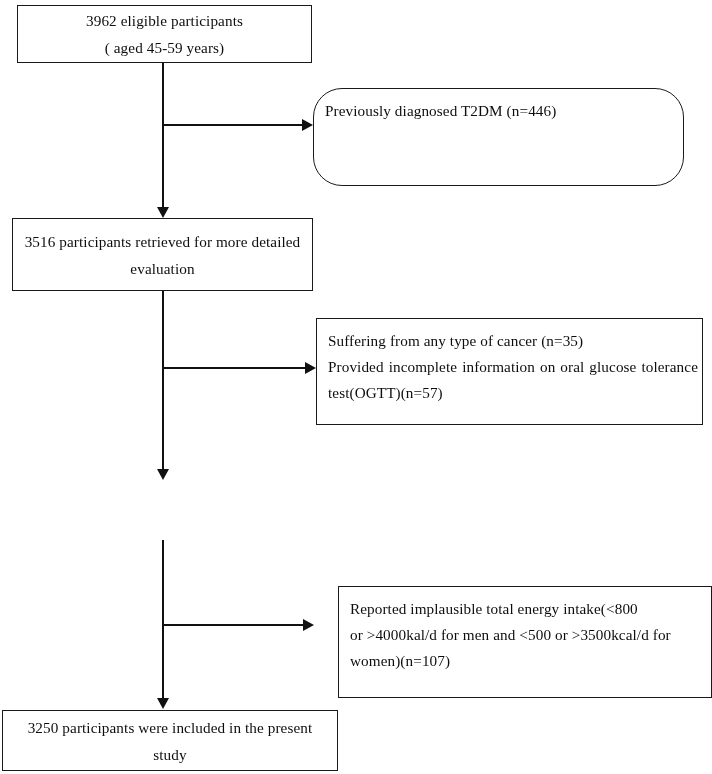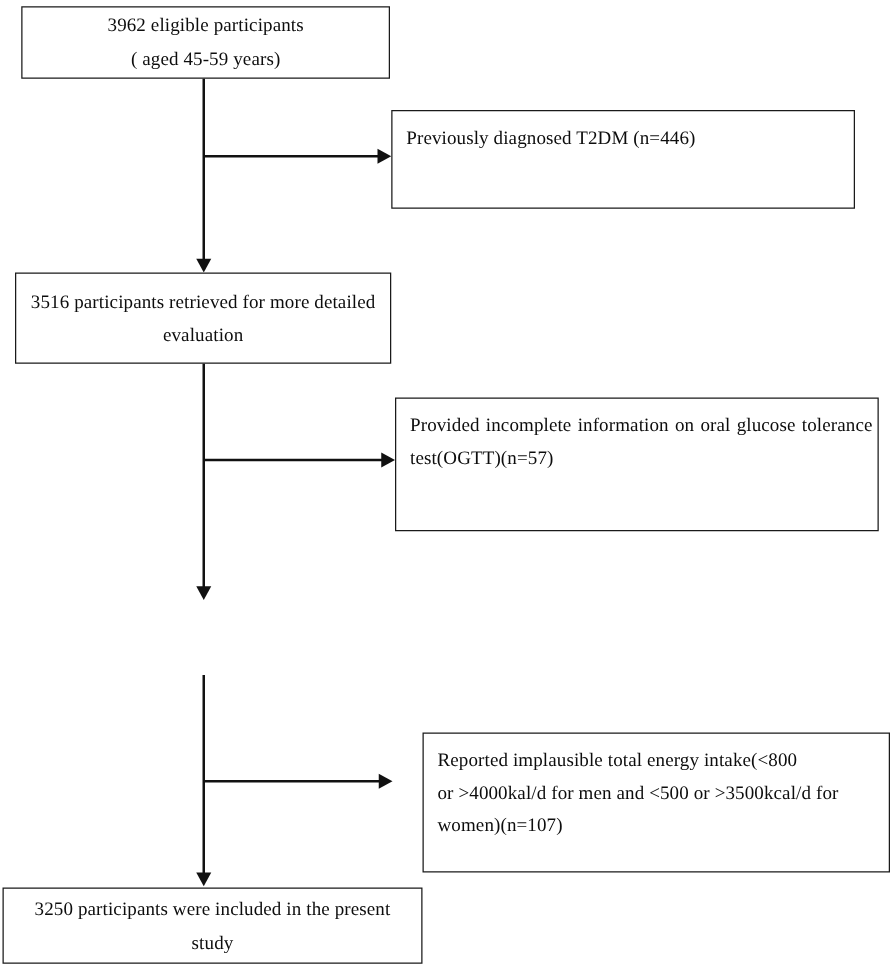--- a/index.html
+++ b/index.html
@@ -110,41 +110,42 @@
       <span class="line">( aged 45-59 years)</span>
     </div>
   </div>
 
   <div class="vline" style="left:162px; top:63px; height:146px;"></div>
   <div class="arrow-down" style="left:156.5px; top:207px;"></div>
 
   <div class="hline" style="left:163px; top:124px; width:140px;"></div>
   <div class="arrow-right" style="left:302px; top:119px;"></div>
 
-  <div class="node exclusion" style="left:313px; top:88px; width:371px; height:79px;">
+  <div class="node exclusion" style="left:313px; top:88px; width:371px; height:98px;border-radius:29px;">
     <div class="node-inner">
       <span class="line">Previously diagnosed T2DM (n=446)</span>
     </div>
   </div>
 
   <div class="node primary" style="left:12px; top:218px; width:301px; height:73px;">
     <div class="node-inner">
       <span class="line">3516 participants retrieved for more detailed</span>
       <span class="line">evaluation</span>
     </div>
   </div>
 
   <div class="vline" style="left:162px; top:291px; height:180px;"></div>
   <div class="arrow-down" style="left:156.5px; top:469px;"></div>
 
   <div class="hline" style="left:163px; top:367px; width:143px;"></div>
   <div class="arrow-right" style="left:305px; top:362px;"></div>
 
   <div class="node exclusion" style="left:316px; top:318px; width:387px; height:107px;">
     <div class="node-inner">
+      <span class="line">Suffering from any type of cancer (n=35)</span>
       <span class="line justified">Provided incomplete information on oral glucose tolerance</span>
       <span class="line">test(OGTT)(n=57)</span>
     </div>
   </div>
 
 
   <div class="vline" style="left:162px; top:540px; height:160px;"></div>
   <div class="arrow-down" style="left:156.5px; top:698px;"></div>
 
   <div class="hline" style="left:163px; top:624px; width:141px;"></div>

